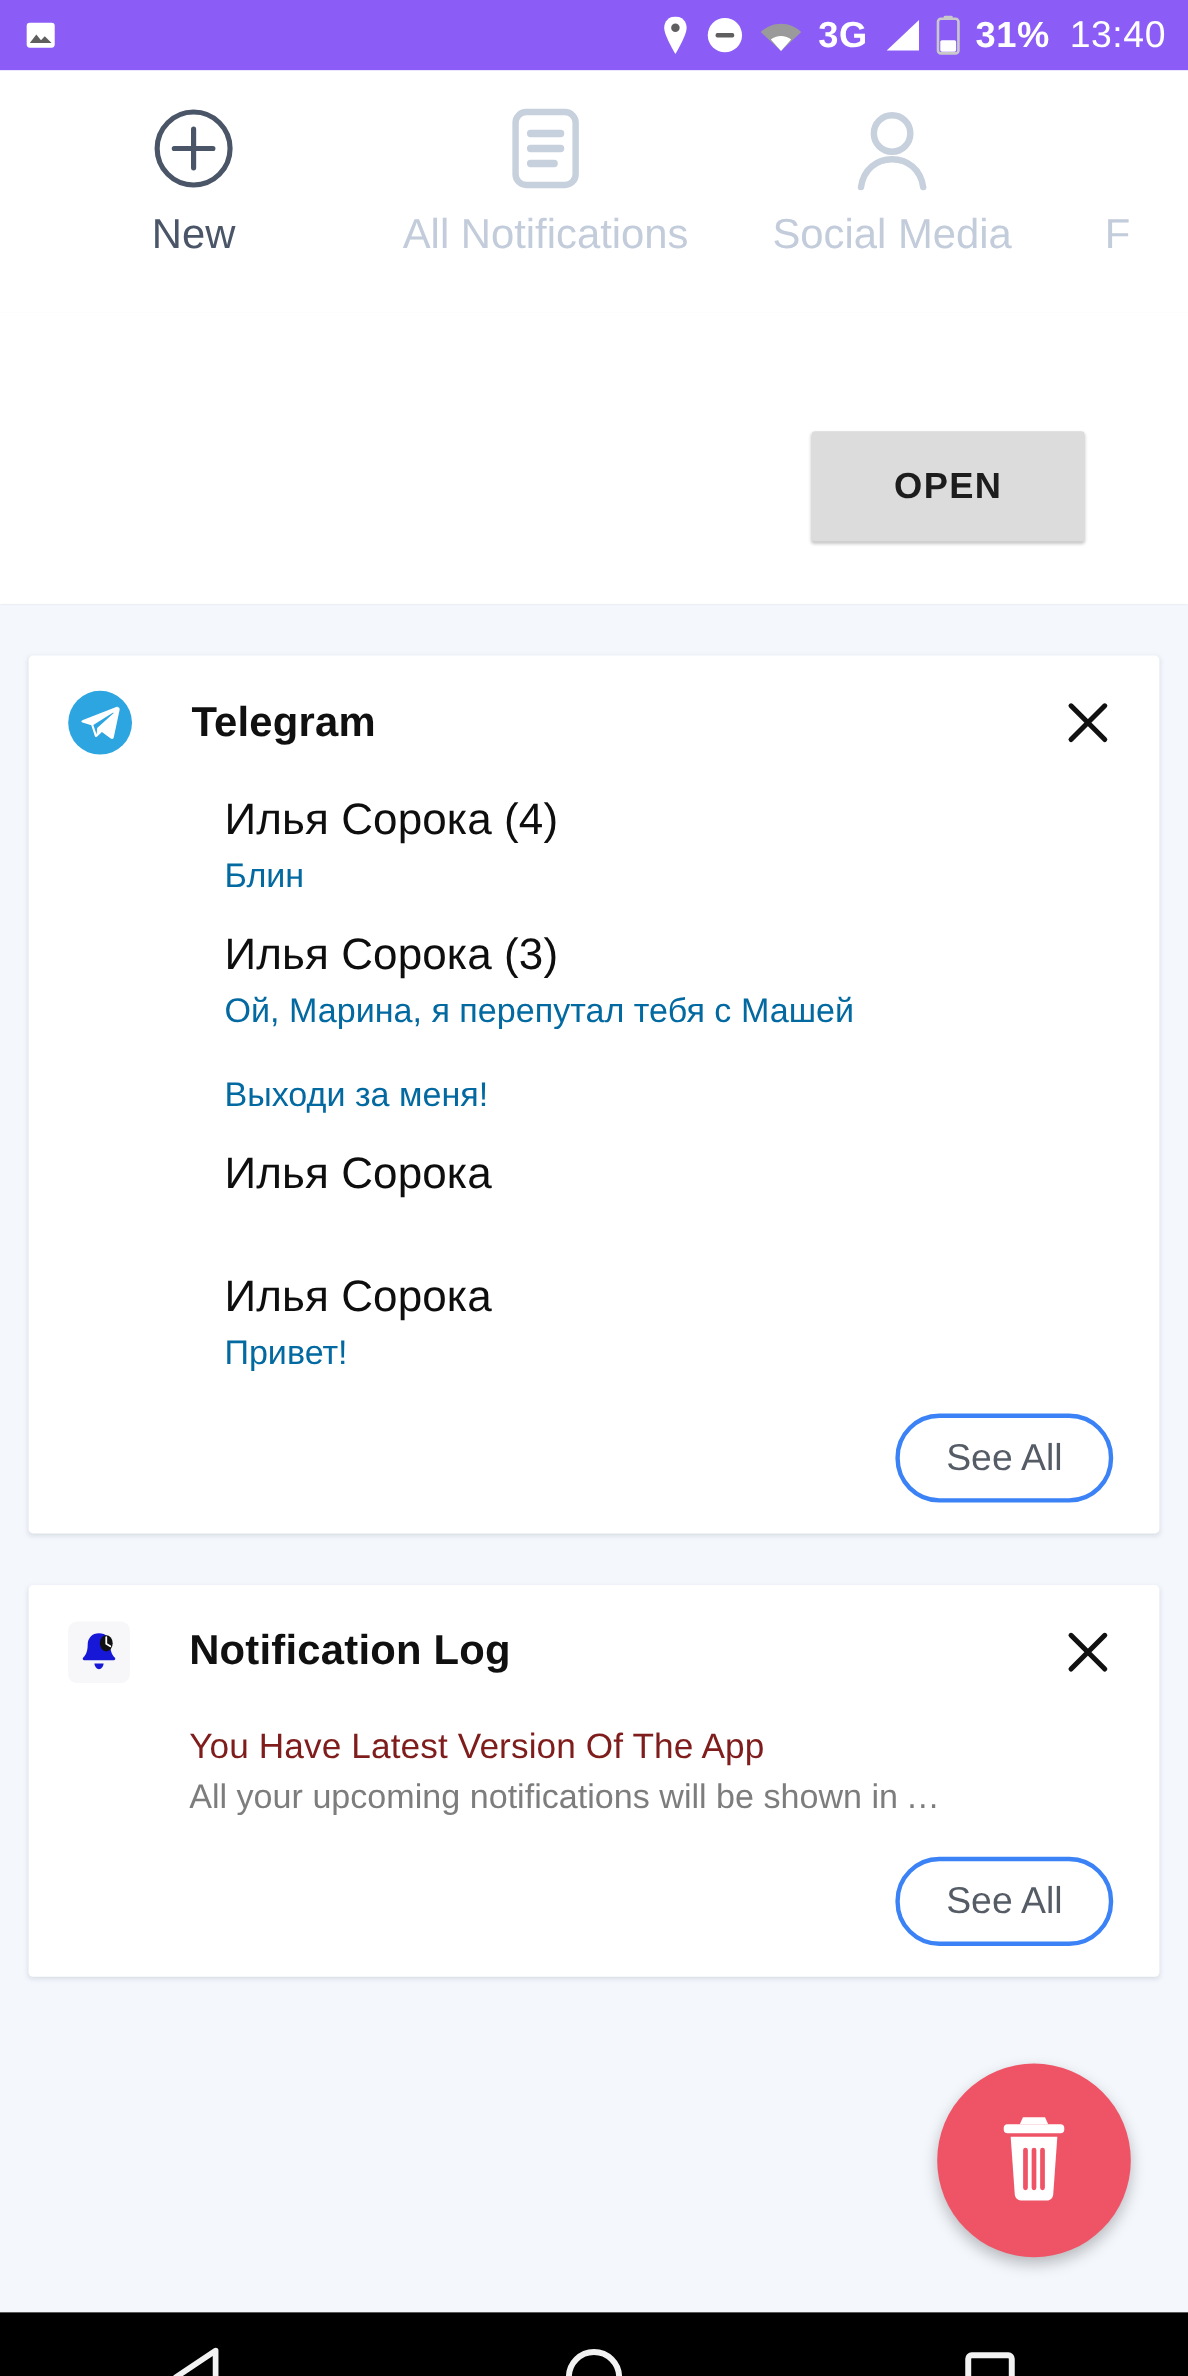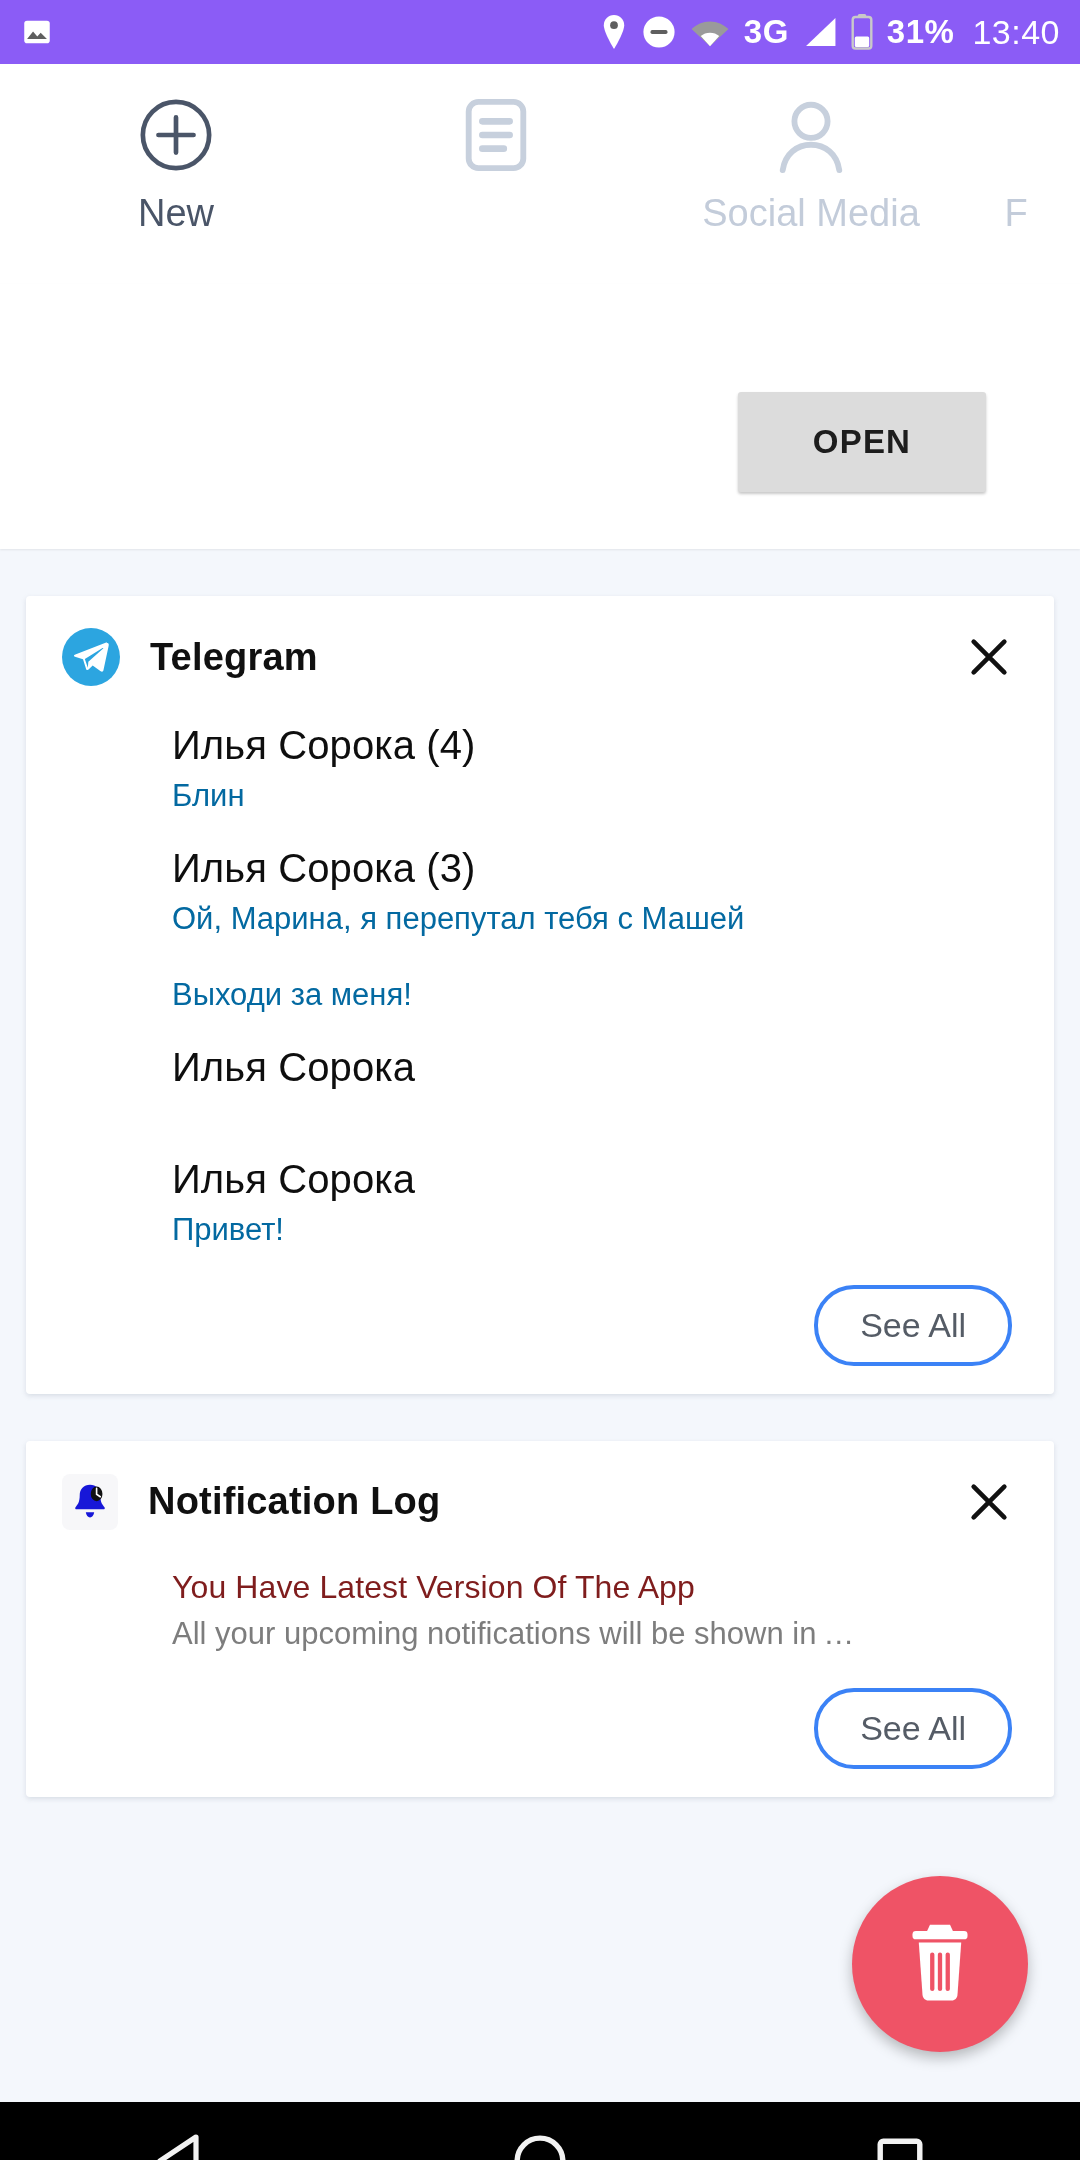--- a/index.html
+++ b/index.html
@@ -92,20 +92,21 @@
     background:#ffffff;
     border-radius:4px;
     box-shadow:0 2px 5px rgba(120,130,150,.22);
     padding:26px 0 28px 0;
     position:relative;
   }
   .card-head{
     display:flex; align-items:center;
     padding:0 34px 0 36px;
     height:70px;
+    gap:24px;
   }
   .app-icon{
     width:58px; height:58px;
     border-radius:50%;
     display:flex; align-items:center; justify-content:center;
     flex:0 0 auto;
   }
   .app-icon.telegram{ background:#2ca5e0; }
   .app-icon.notiflog{
     background:#f7f7f9;
@@ -119,21 +120,21 @@
     color:#101010;
     letter-spacing:.2px;
   }
   .close-x{
     margin-left:auto;
     width:62px; height:62px;
     display:flex; align-items:center; justify-content:center;
     cursor:pointer;
   }
 
-  .msg-list{ padding:0 36px 0 146px; }
+  .msg-list{ padding:0 36px 0 146px;margin-left:32px; }
   .msg{ padding-top:30px; }
   .msg-title{
     font-size:40px;
     color:#0e0e0e;
     line-height:1.18;
     letter-spacing:.1px;
   }
   .msg-sub{
     font-size:31px;
     color:#0369a1;
@@ -267,20 +268,21 @@
     <span class="tab-label">New</span>
   </div>
 
   <div class="tab tab-all">
     <span class="tab-ico">
       <svg width="72" height="78" viewBox="0 0 36 40">
         <rect x="4" y="3" width="28" height="34" rx="5" fill="none" stroke="#c7d0dd" stroke-width="3"></rect>
         <path d="M11 13h14M11 20h14M11 27h11" stroke="#c7d0dd" stroke-width="3.4" stroke-linecap="round"></path>
       </svg>
     </span>
+    <span class="tab-label">All Notifications</span>
   </div>
 
   <div class="tab tab-social">
     <span class="tab-ico">
       <svg width="76" height="78" viewBox="0 0 38 40">
         <circle cx="19" cy="13" r="8.5" fill="none" stroke="#c7d0dd" stroke-width="3"></circle>
         <path d="M4.5 38c1.2-8.4 7.4-13 14.5-13s13.3 4.6 14.5 13" fill="none" stroke="#c7d0dd" stroke-width="3" stroke-linecap="round"></path>
       </svg>
     </span>
     <span class="tab-label">Social Media</span>

